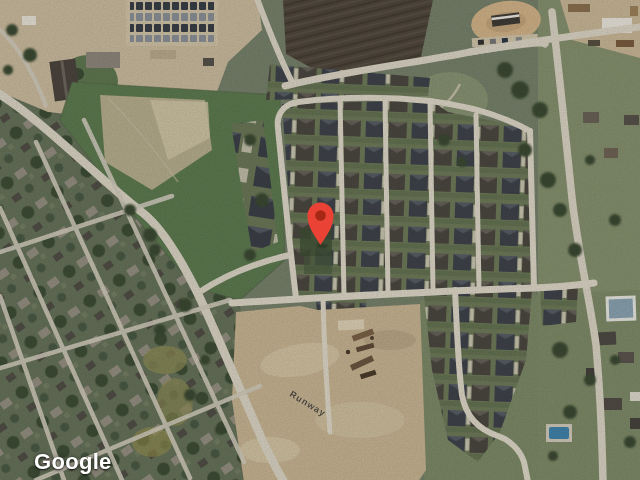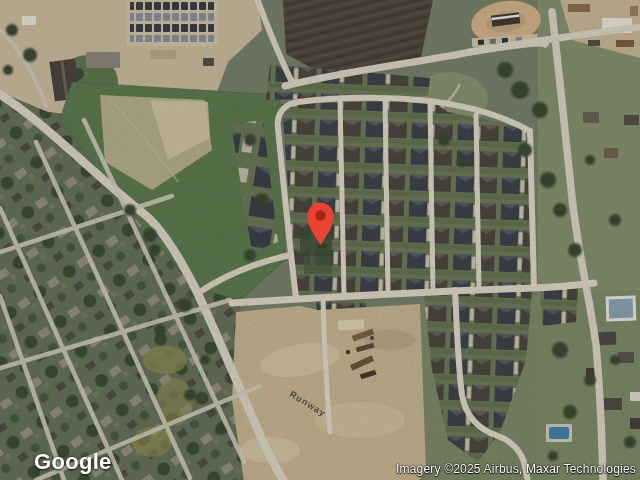--- a/index.html
+++ b/index.html
@@ -249,14 +249,13 @@
 
   <g>
     <ellipse cx="322" cy="246" rx="6" ry="2.4" fill="rgba(0,0,0,.25)" filter="url(#soft)"></ellipse>
     <path d="M320.5,245 C314.5,235.5 307.5,227 307.5,215.5 a13,13 0 1 1 26,0 C333.5,227 326.5,235.5 320.5,245 Z" fill="#EA4335"></path>
     <circle cx="320.5" cy="215.5" r="5.3" fill="#A52714"></circle>
   </g>
 </svg>
 
 <div class="overlay road-label">Runway</div>
 <div class="overlay google-logo">Google</div>
-<div class="overlay attribution">Imagery ©2025 Airbus, Maxar Technologies</div>
 </div>
 
 </body></html>

